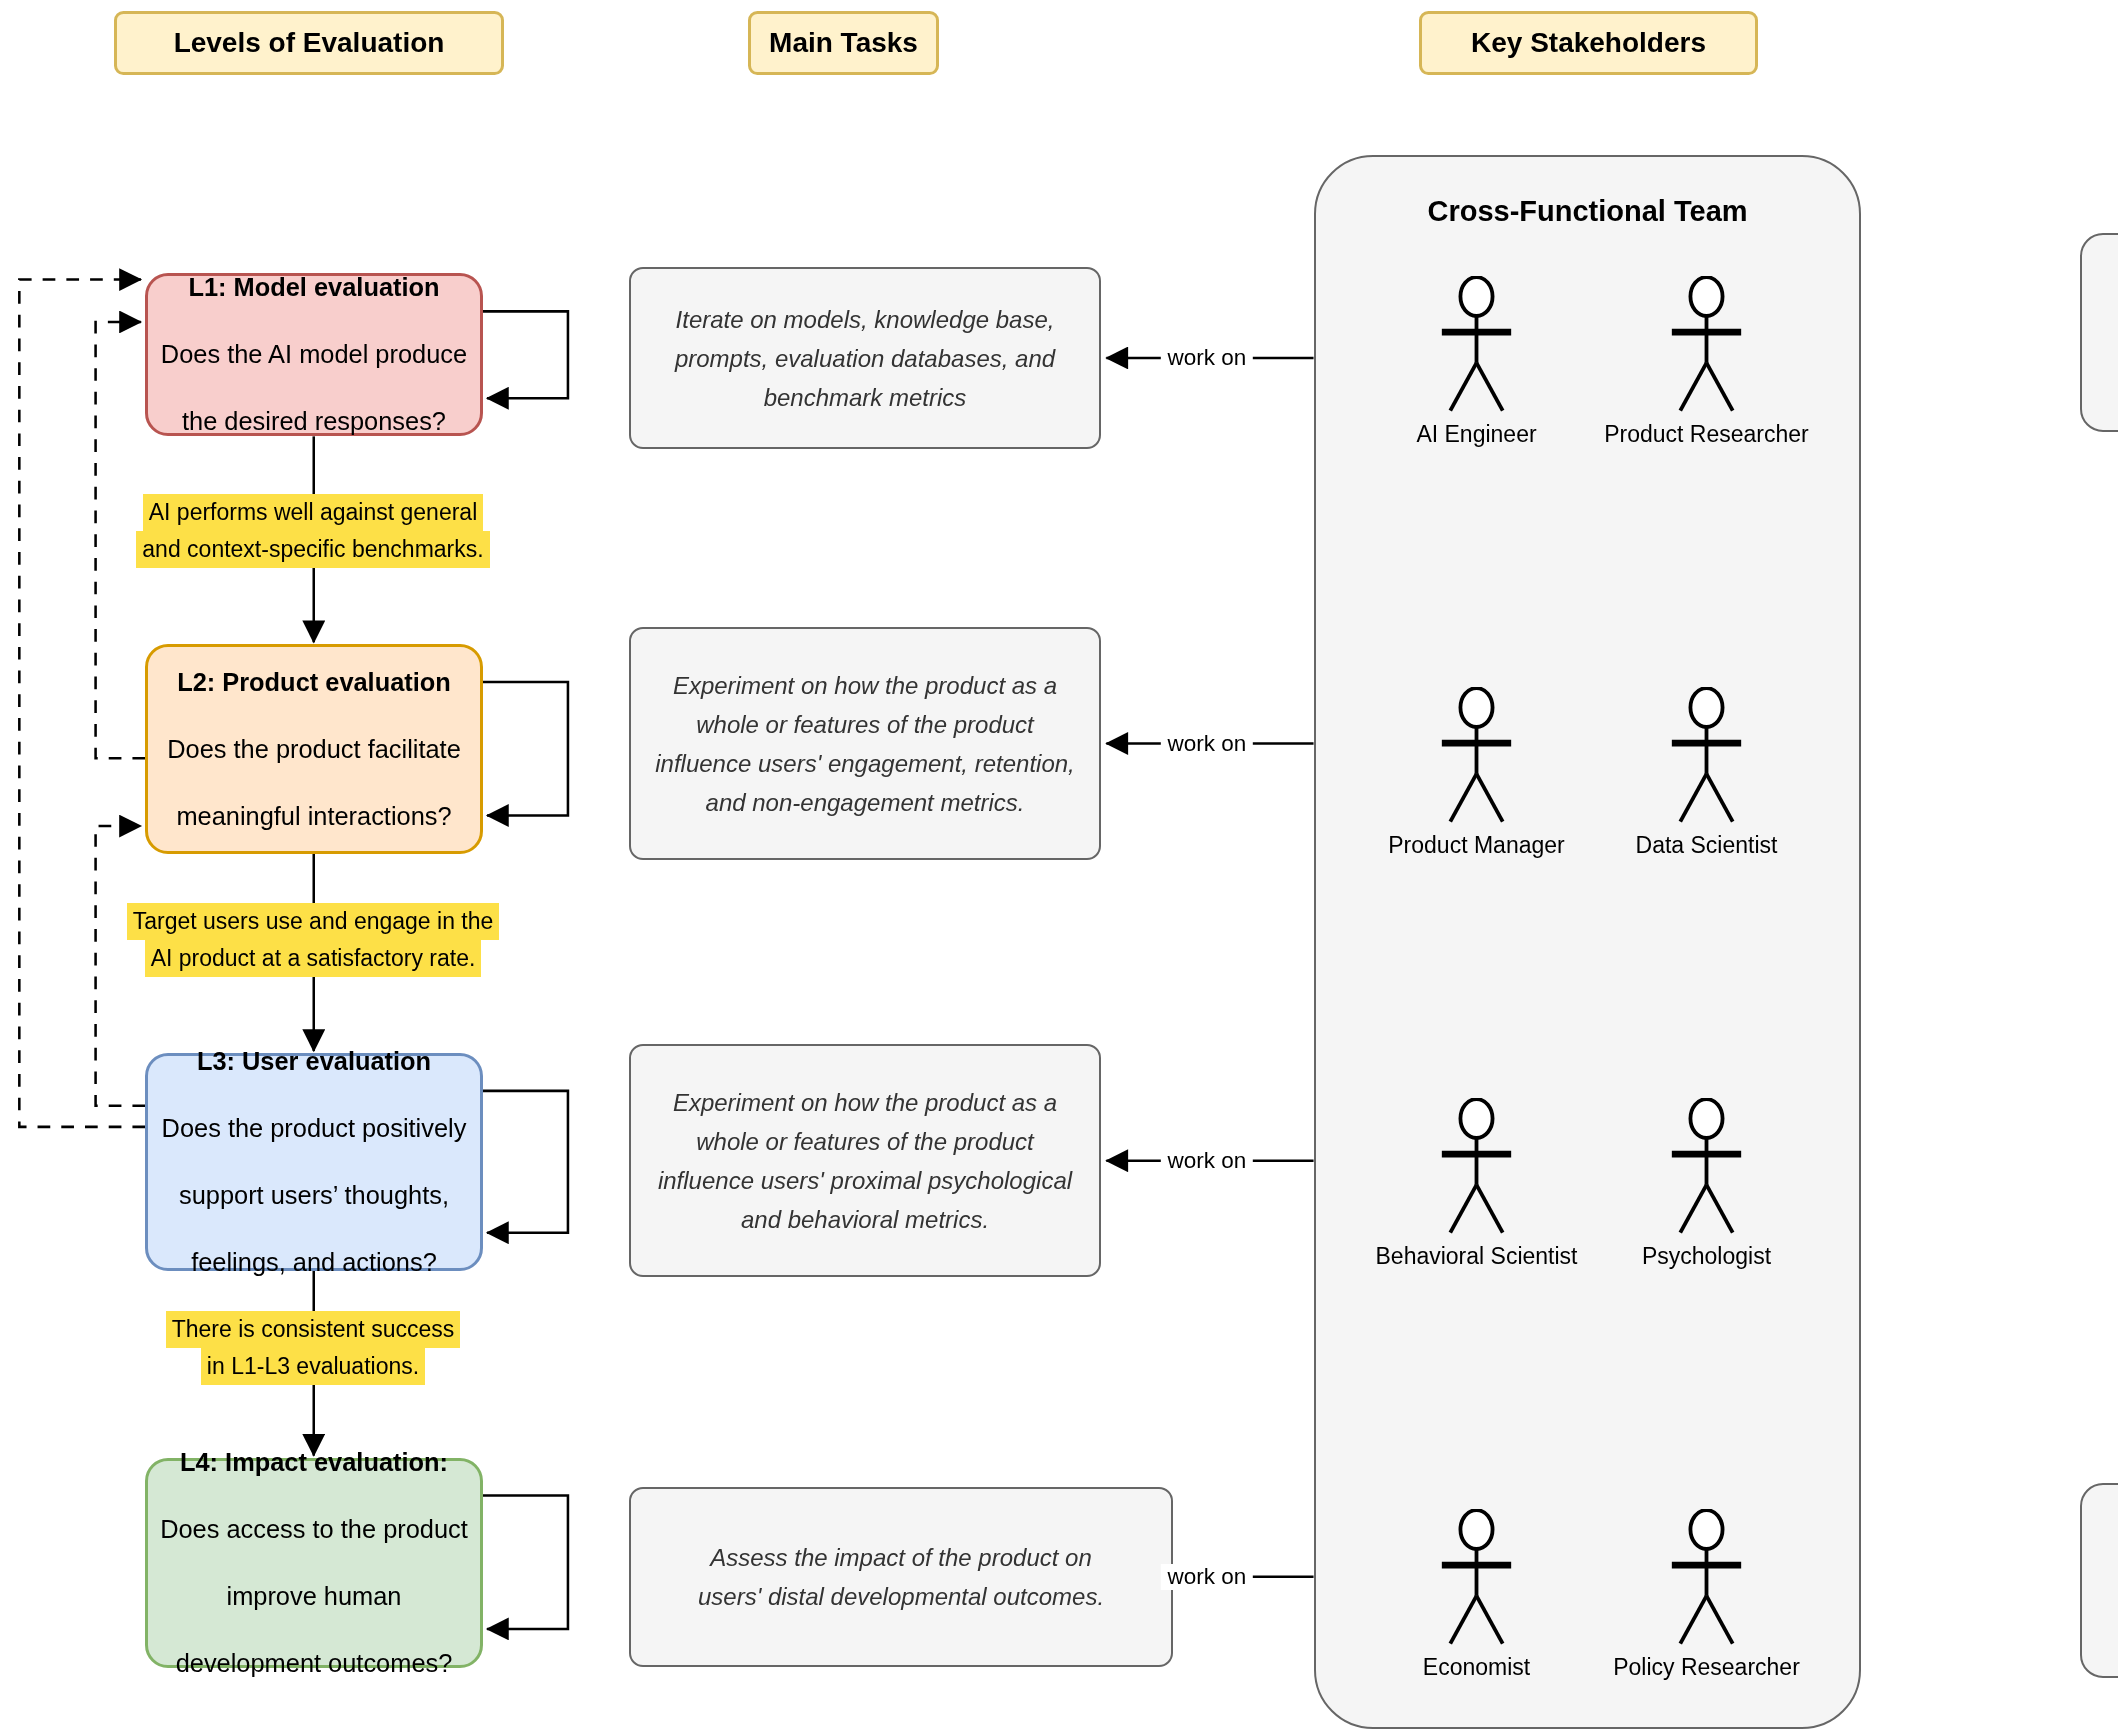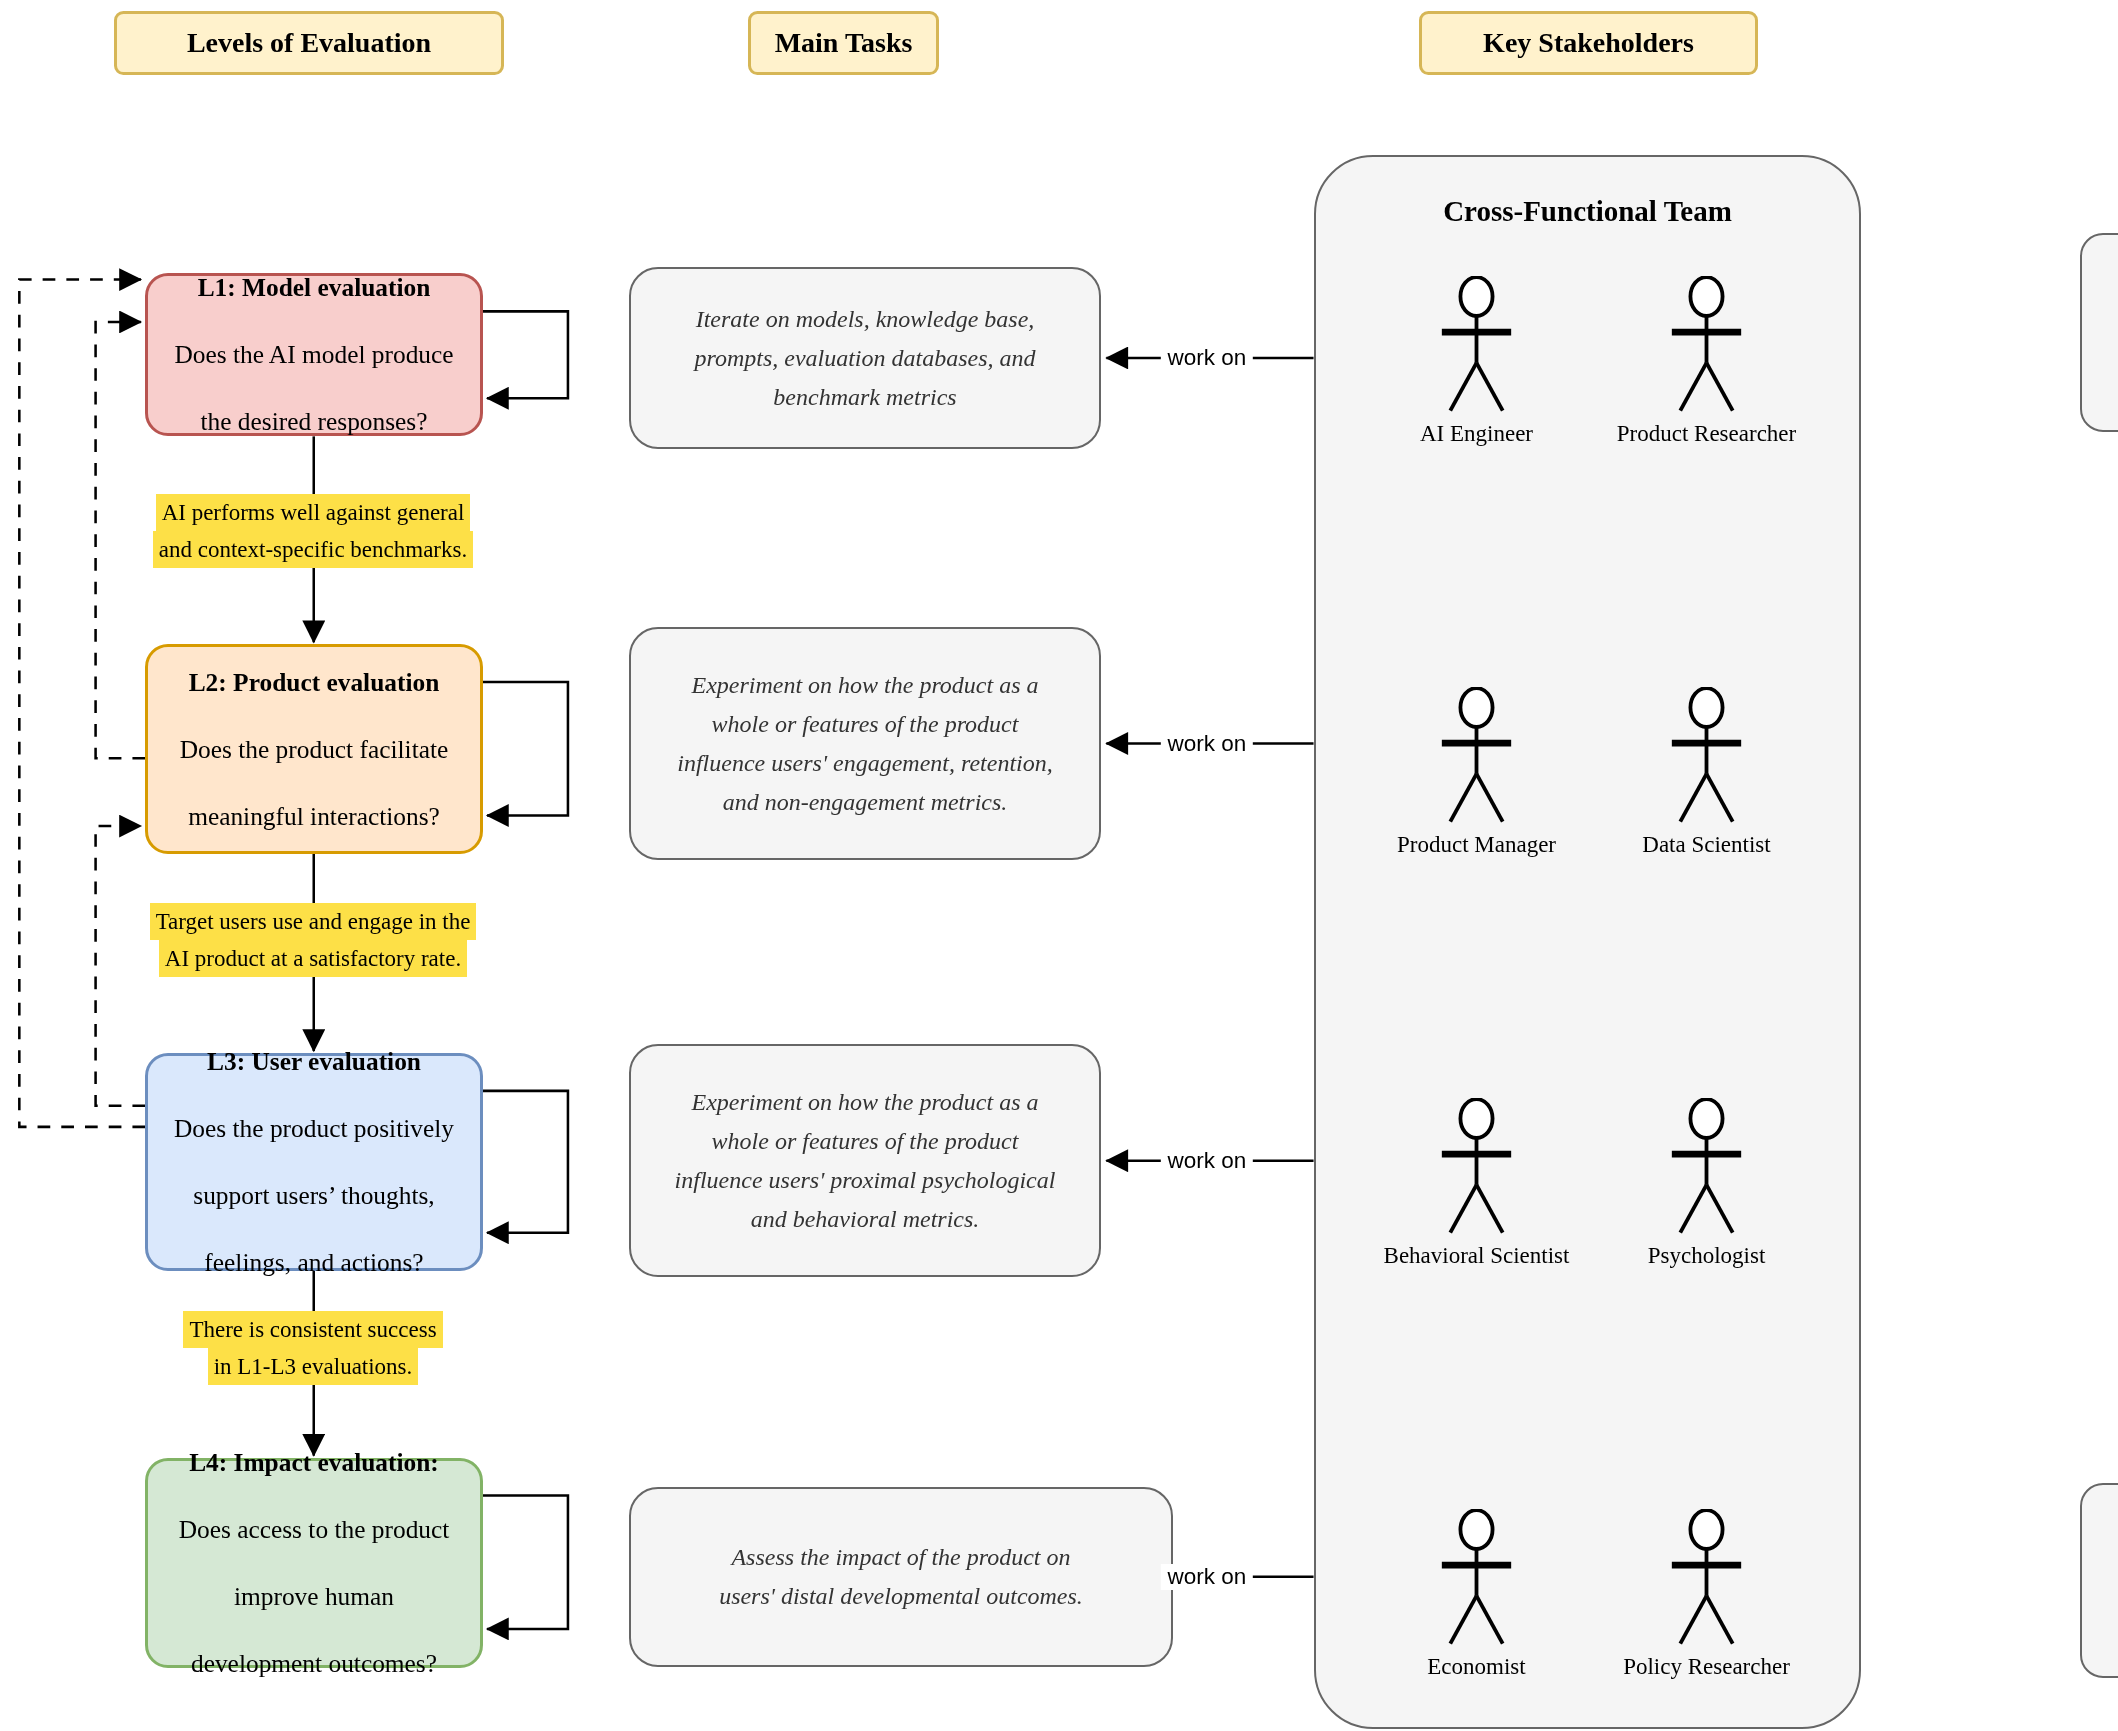--- a/index.html
+++ b/index.html
@@ -1,29 +1,29 @@
 <!DOCTYPE html>
 <html style="font-size:6.8px"><head>
 <meta charset="utf-8">
 <style>
   html,body{margin:0;padding:0;background:#fff;}
   .canvas{position:relative;width:2489px;height:1731px;background:#ffffff;
           font-family:"Liberation Sans", sans-serif;overflow:hidden;}
-  .abs{position:absolute;box-sizing:border-box;font-family:Liberation Serif, serif;}
+  .abs{position:absolute;box-sizing:border-box;}
   .overlay{position:absolute;left:0;top:0;pointer-events:none;}
   .conn{stroke:#000000;stroke-width:6;fill:none;}
   .conn.dashed{stroke-dasharray:30 26;}
   .conn.dashed-big{stroke-dasharray:38 30;}
   .hdr{background:#fff2cc;border:3px solid #d6b656;border-radius:9.3px;
        display:flex;align-items:center;justify-content:center;
        font-size:28px;font-weight:bold;color:#000;}
   .lvl{border-radius:23px;display:flex;flex-direction:column;align-items:center;
        justify-content:center;text-align:center;font-size:25.4px;color:#000;line-height:39px;gap:28px;}
   .lvl .t{font-weight:bold;}
-  .task{background:#f5f5f5;border:2.5px solid #666666;border-radius:29px;display:flex;
+  .task{background:#f5f5f5;border:2.5px solid #666666;border-radius:14px;display:flex;
         flex-direction:column;align-items:center;justify-content:center;text-align:center;
         font-size:24px;font-style:italic;color:#333333;line-height:39px;}
   .trans{display:flex;flex-direction:column;align-items:center;text-align:center;
          font-size:23px;color:#000;line-height:37px;}
   .trans span{background:#fde047;padding:0 6px;}
   .workon{position:absolute;transform:translate(-50%,-50%);background:#ffffff;
           padding:0 6.8px;font-size:22.5px;color:#000;}
   .team{background:#f5f5f5;border:2.5px solid #666666;border-radius:59px;}
   .team-title{position:absolute;left:0;top:38px;width:100%;text-align:center;
               font-size:29px;font-weight:bold;color:#000;}

